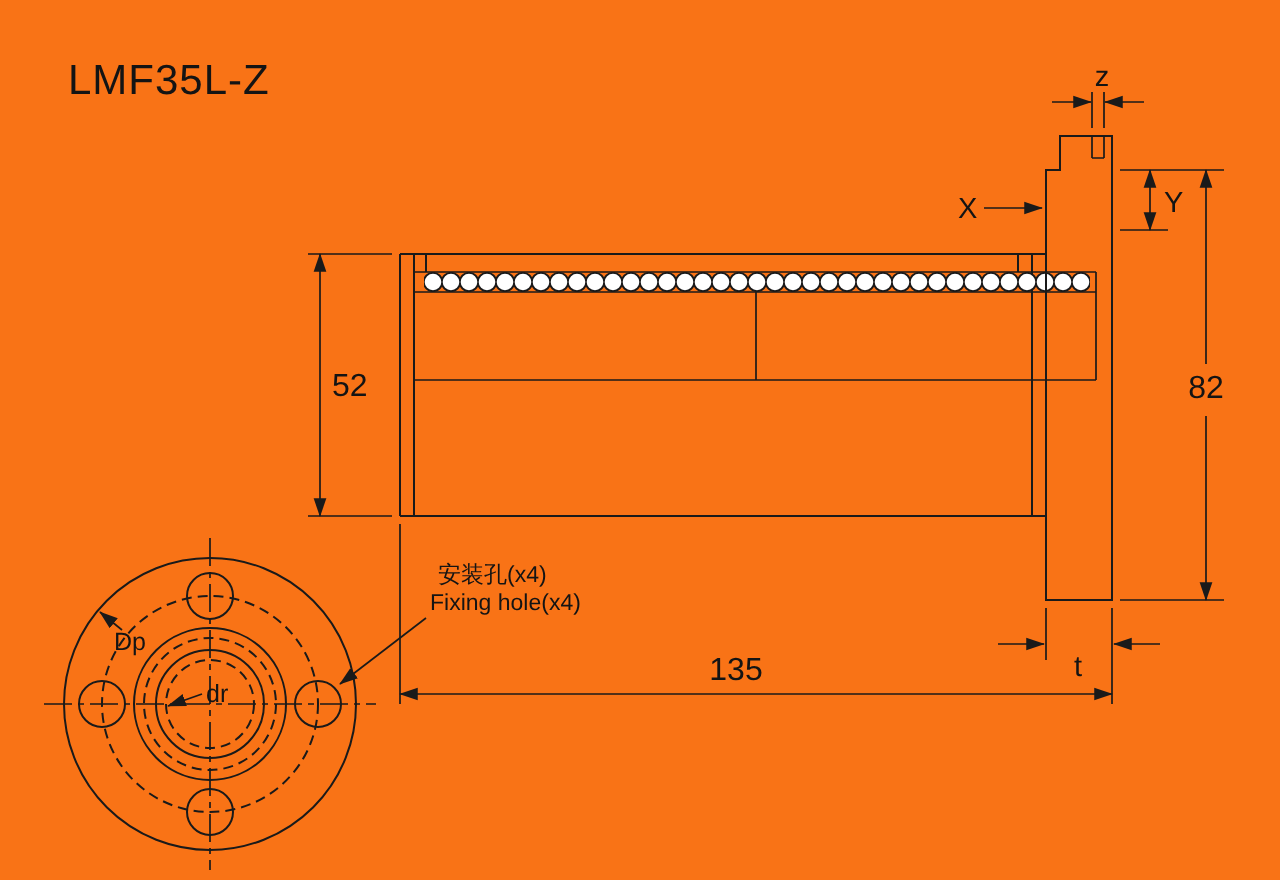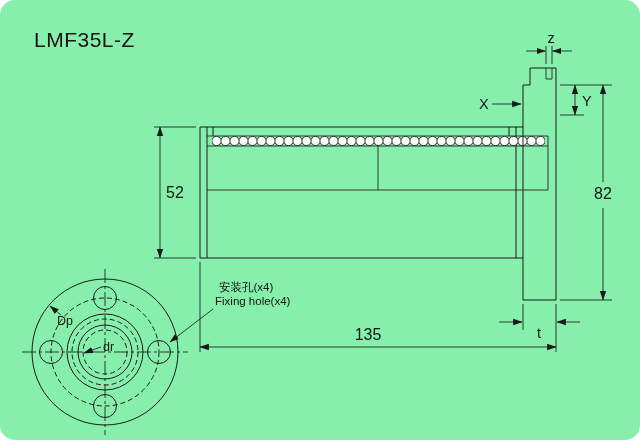--- a/index.html
+++ b/index.html
@@ -1,17 +1,17 @@
 <!DOCTYPE html>
 <html><head>
 <meta charset="utf-8">
 <title>Technical Drawing</title>
 <style>
   html,body{margin:0;padding:0;background:#ffffff;}
-  .page{position:relative;width:640px;height:440px;background:#86efac;overflow:hidden;border-radius:15px;}
+  .page{position:relative;width:640px;height:440px;background:#f97316;overflow:hidden;}
   svg{display:block;}
   .ln{fill:none;stroke:#1a1a1a;stroke-width:1;}
   .thin{stroke-width:0.85;}
   .dash{stroke-dasharray:5 3;}
   .cl{stroke-dasharray:14 3 3 3;stroke-width:0.8;}
   .dim{fill:none;stroke:#1a1a1a;stroke-width:0.85;}
   text{font-family:"Liberation Sans","DejaVu Sans",sans-serif;fill:#141414;}
   .dimtext{font-size:16px;}
   .lettext{font-size:14.5px;}
   .smalltext{font-size:12.5px;}

